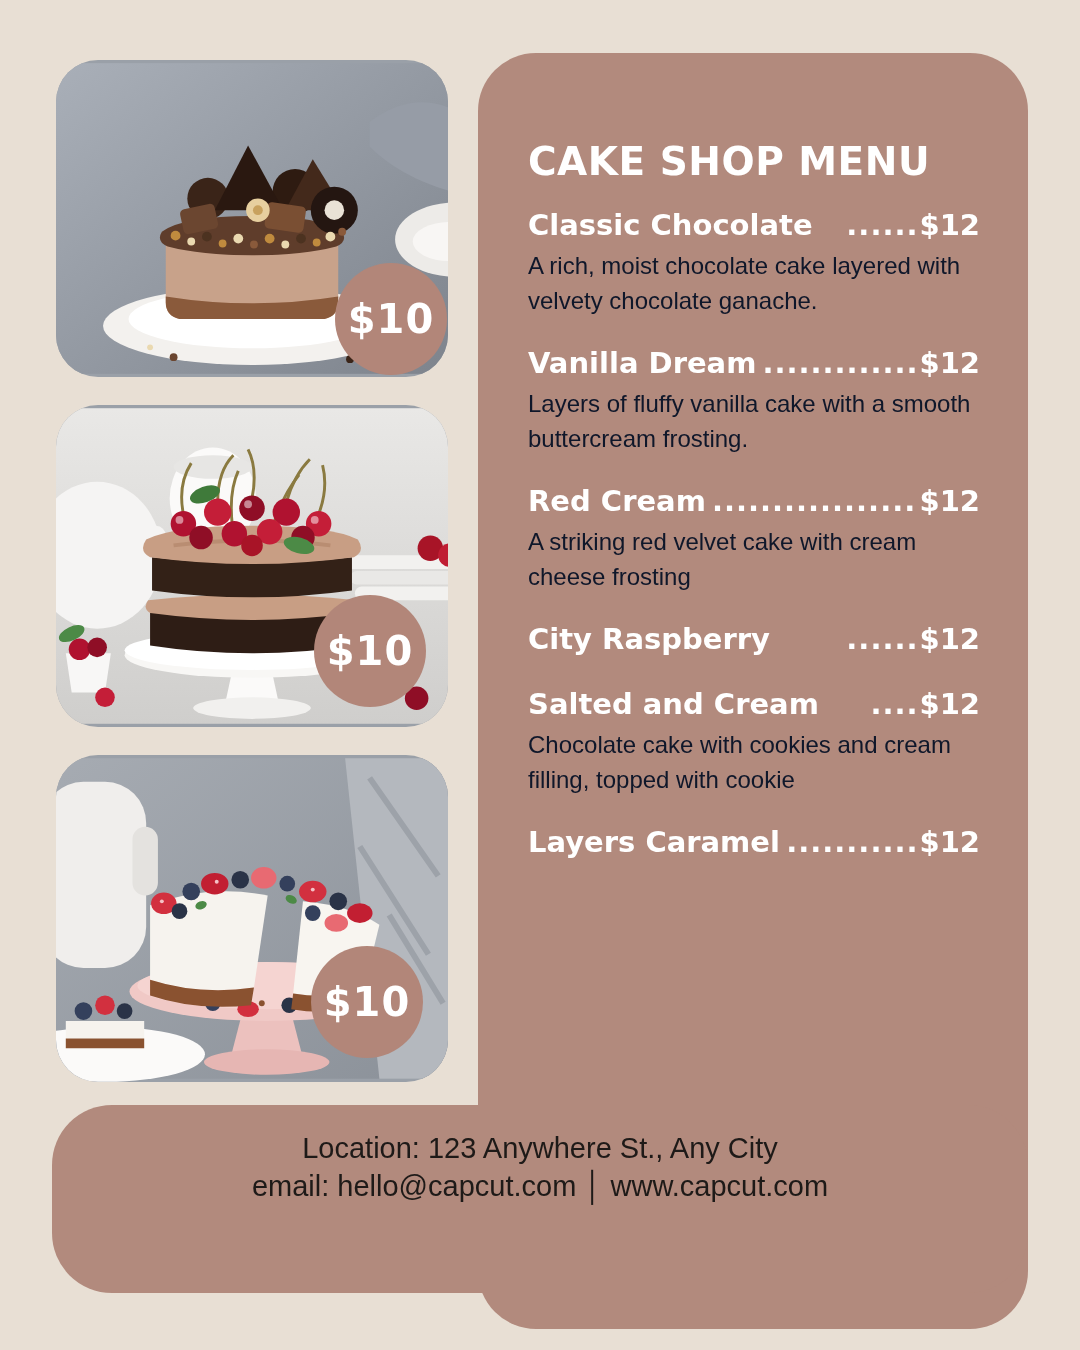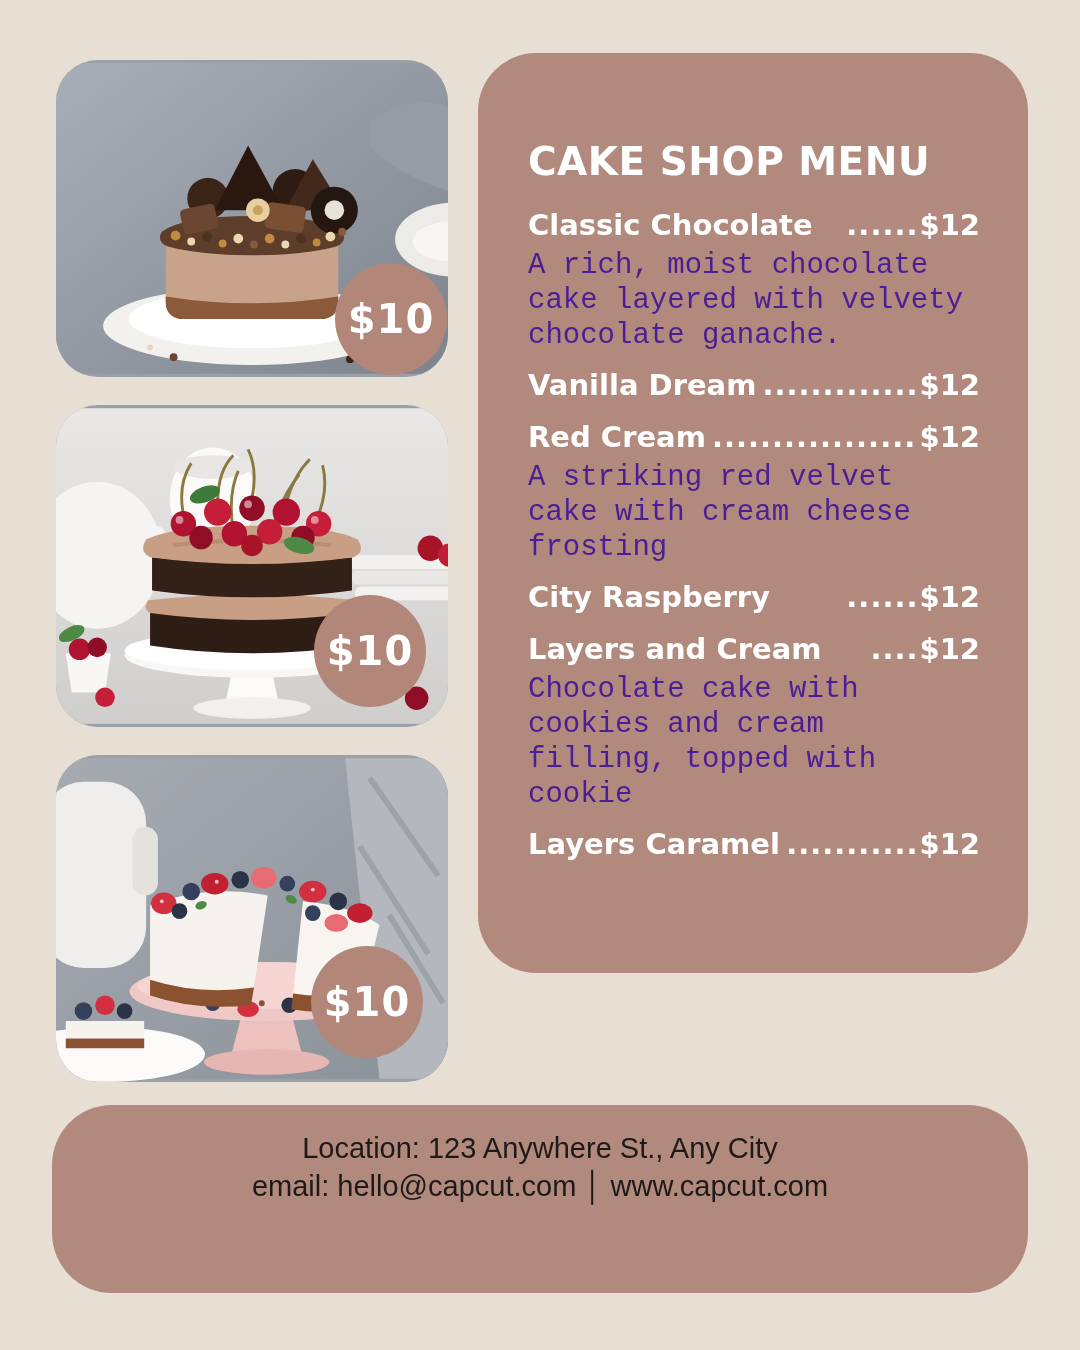--- a/index.html
+++ b/index.html
@@ -16,33 +16,33 @@
   .photo-card svg { display:block; width:100%; height:100%; }
 
   .badge { position:absolute; width:112px; height:112px; border-radius:50%; background:#b28679;
            display:flex; align-items:center; justify-content:center; }
   .badge span { font-family:"DejaVu Sans", sans-serif; font-weight:bold; font-size:40px; color:#ffffff; letter-spacing:1px; }
   .badge.b1 { right:1px;  bottom:2px;  }
   .badge.b2 { right:22px; bottom:20px; }
   .badge.b3 { right:25px; bottom:24px; }
 
   
-  .panel { position:absolute; left:478px; top:53px; width:550px; height:920px;
+  .panel { position:absolute; left:478px; top:53px; width:550px; height:1276px;
            background:#b28a7d; border-radius:58px; padding:84px 48px 0 50px; }
   .menu-title { font-family:"DejaVu Sans", sans-serif; font-weight:bold; font-size:39px; line-height:50px;
                 color:#ffffff; letter-spacing:0.5px; margin-bottom:18px; }
-  .menu-item + .menu-item { margin-top:12px; }
+  .menu-item + .menu-item { margin-top:25px; }
   .item-line { display:flex; align-items:flex-end; font-family:"DejaVu Sans", sans-serif; font-weight:bold;
                font-size:29px; line-height:40px; color:#ffffff; }
   .item-name { white-space:nowrap; }
   .item-dots { flex:1 1 auto; min-width:0; overflow:hidden; text-align:right; white-space:nowrap;
                letter-spacing:1px; margin:0 1px 0 6px; }
   .item-price { white-space:nowrap; }
-  .item-desc { margin-top:3px; font-family:Liberation Mono, monospace; font-size:29px; line-height:35px;
-               color:#4c1d95; }
+  .item-desc { margin-top:3px; font-family:Liberation Sans, sans-serif; font-size:24px; line-height:35px;
+               color:#0f172a; }
 
   
   .footer { position:absolute; left:52px; top:1105px; width:976px; height:188px;
             background:#b28a7d; border-radius:60px; text-align:center; padding-top:24px; }
   .footer p { font-family:"Liberation Sans", sans-serif; font-size:29px; line-height:38px; color:#1e1a18; }
 </style>
 </head>
 <body>
 
 <div class="canvas">
@@ -250,20 +250,21 @@
     </div>
     <p class="item-desc">A rich, moist chocolate cake layered with velvety chocolate ganache.</p>
   </div>
 
   <div class="menu-item">
     <div class="item-line">
       <span class="item-name">Vanilla Dream</span>
       <span class="item-dots">.............</span>
       <span class="item-price">$12</span>
     </div>
+    <p class="item-desc">Layers of fluffy vanilla cake with a smooth buttercream frosting.</p>
   </div>
 
   <div class="menu-item">
     <div class="item-line">
       <span class="item-name">Red Cream</span>
       <span class="item-dots">..................</span>
       <span class="item-price">$12</span>
     </div>
     <p class="item-desc">A striking red velvet cake with cream cheese frosting</p>
   </div>
@@ -271,21 +272,21 @@
   <div class="menu-item">
     <div class="item-line">
       <span class="item-name">City Raspberry</span>
       <span class="item-dots">......</span>
       <span class="item-price">$12</span>
     </div>
   </div>
 
   <div class="menu-item">
     <div class="item-line">
-      <span class="item-name">Layers and Cream</span>
+      <span class="item-name">Salted and Cream</span>
       <span class="item-dots">....</span>
       <span class="item-price">$12</span>
     </div>
     <p class="item-desc">Chocolate cake with cookies and cream filling, topped with cookie</p>
   </div>
 
   <div class="menu-item">
     <div class="item-line">
       <span class="item-name">Layers Caramel</span>
       <span class="item-dots">...........</span>

